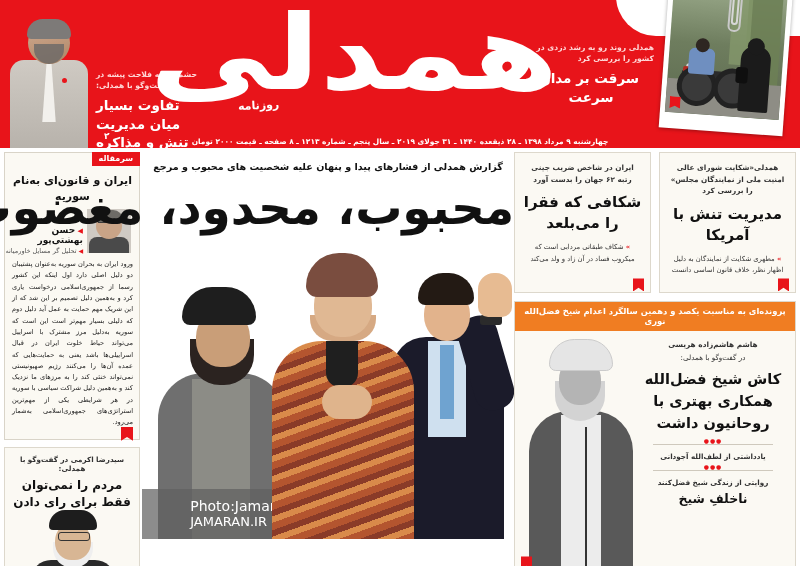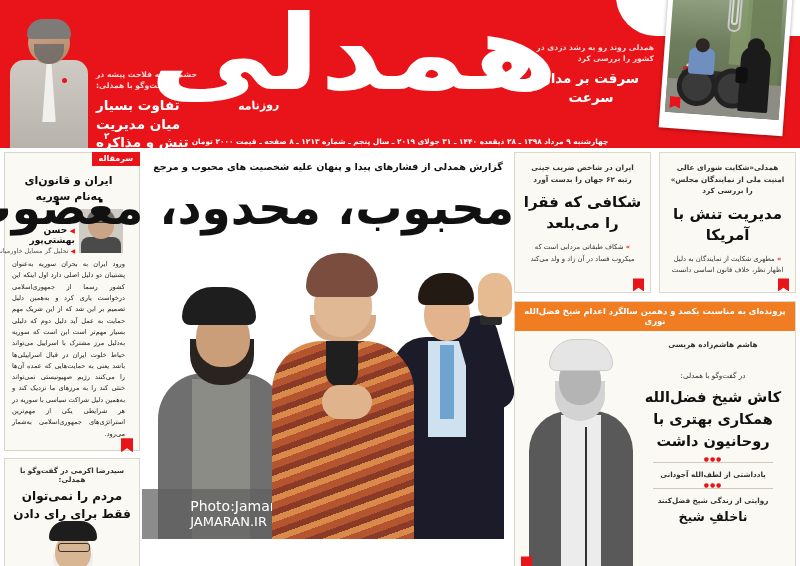--- a/index.html
+++ b/index.html
@@ -127,21 +127,21 @@
   }
   .pp-badge{
     position:absolute;left:4px;bottom:4px;width:11px;height:12px;background:#e8141a;
     clip-path:polygon(0 0,100% 0,100% 100%,50% 78%,0 100%);
   }
 
   
   .leftcol{position:absolute;left:4px;top:152px;width:136px;}
   .edbox{
     position:relative;border:1px solid #d9d4c8;background:#fbf9f3;
-    padding:6px 14px 10px 7px;box-sizing:border-box;width:136px;
+    padding:6px 6px 10px 7px;box-sizing:border-box;width:136px;
   }
   .sermaghale{
     position:absolute;right:-1px;top:-1px;background:#e8141a;color:#fff;
     font-size:8px;font-weight:700;padding:2px 7px 3px 7px;direction:rtl;
   }
   .ed-title{
     margin-top:14px;font-size:11px;font-weight:700;direction:rtl;text-align:center;
     color:#111;line-height:1.45;
   }
   .ed-author-row{position:relative;height:46px;margin-top:4px;}
@@ -259,21 +259,21 @@
     position:relative;margin-top:8px;border:1px solid #ddd8cc;background:#fbf9f3;width:282px;
     box-sizing:border-box;height:272px;overflow:hidden;
   }
   .ds-banner{
     background:#f07d22;color:#fff;font-size:8.4px;font-weight:700;direction:rtl;text-align:center;
     padding:4px 4px 5px 4px;
   }
   .ds-inner{position:relative;padding:8px 8px 0 8px;height:240px;box-sizing:border-box;}
   .ds-left{position:absolute;right:8px;top:8px;width:148px;direction:rtl;text-align:center;}
   .ds-kicker{font-size:7.4px;color:#333;line-height:1.6;font-weight:600;}
-  .ds-kicker2{font-size:7.2px;color:#333;margin-top:20px;}
+  .ds-kicker2{font-size:7.2px;color:#333;margin-top:2px;}
   .ds-head{font-size:14.5px;font-weight:700;line-height:1.5;margin-top:7px;color:#111;}
   .ds-sep{
     margin:9px auto 7px auto;width:120px;height:1px;background:#cfc9bd;position:relative;
   }
   .ds-sep:after{
     content:"●●●";position:absolute;left:50%;top:-7px;transform:translateX(-50%);
     background:#fbf9f3;padding:0 5px;color:#e8141a;font-size:6px;letter-spacing:1px;
   }
   .ds-item-k{font-size:7.2px;color:#333;font-weight:bold;}
   .ds-item-h{font-size:12.5px;font-weight:700;color:#111;line-height:1.45;margin-top:3px;}

